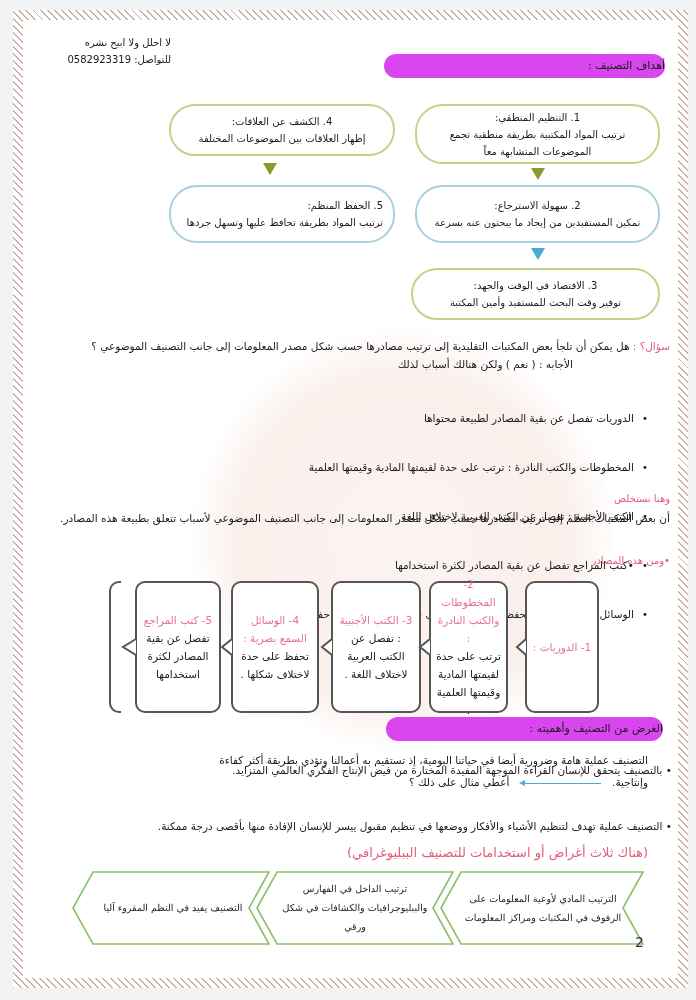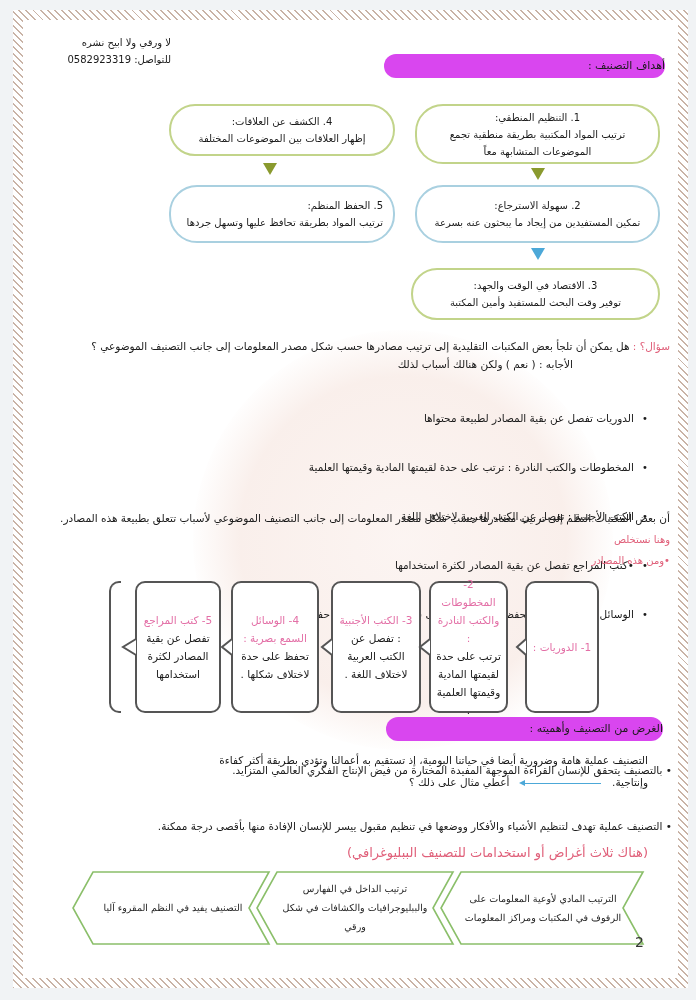--- a/index.html
+++ b/index.html
@@ -68,21 +68,21 @@
   .page-number { right: 34px; bottom: 28px; font-size: 14px; color: #333; }
 </style>
 </head>
 <body>
 
 <div class="page-frame">
   <div class="page">
     <div class="watermark"></div>
 
     <div class="abs notice">
-      <div>لا ورقي ولا ابيح نشره</div>
+      <div>لا احلل ولا ابيح نشره</div>
       <div>للتواصل: 0582923319</div>
     </div>
 
     <div class="abs section-pill" style="left:361px; top:34px; width:281px;">أهداف التصنيف :</div>
 
     <div class="abs goal-box green" style="left:392px; top:84px; width:245px; height:60px;">
       <div>1. التنظيم المنطقي:</div>
       <div>ترتيب المواد المكتبية بطريقة منطقية تجمع الموضوعات المتشابهة معاً</div>
     </div>
     <div class="abs arrow-down olive" style="left:508px; top:148px;"></div>
@@ -113,21 +113,21 @@
     <div class="abs q-line center" style="left:150px; top:335px; width:400px;">الأجابه : ( نعم ) ولكن هنالك أسباب لذلك</div>
 
     <ul class="abs bullets" style="right:30px; top:360px; width:600px;">
       <li>الدوريات تفصل عن بقية المصادر لطبيعة محتواها</li>
       <li>المخطوطات والكتب النادرة : ترتب على حدة لقيمتها المادية وقيمتها العلمية</li>
       <li>الكتب الأجنبية : تفصل عن الكتب العربية لاختلاف اللغة</li>
       <li>•كتب المراجع تفصل عن بقية المصادر لكثرة استخدامها</li>
       <li>الوسائل السمع بصرية : تحفظ على حدة لاختلاف شكلها وطبيعتها وآلية حفظها.</li>
     </ul>
 
-    <div class="abs q-line pink" style="right:8px; top:470px; width:300px; font-size:10px;margin-top:41px;">وهنا نستخلص</div>
+    <div class="abs q-line pink" style="right:8px; top:470px; width:300px; font-size:10px;">وهنا نستخلص</div>
     <div class="abs q-line" style="right:8px; top:488px; width:648px; line-height:20px;">أن بعض المكتبات النظم إلى ترتيب مصادرها حسب شكل مصدر المعلومات إلى جانب التصنيف الموضوعي لأسباب تتعلق بطبيعة هذه المصادر.</div>
     <div class="abs q-line pink" style="right:8px; top:532px; width:300px; font-size:10px;">•ومن هذه المصادر</div>
 
     <div class="card" style="left:502px; width:74px;">
 
       <div class="card-title">1- الدوريات :</div>
     </div>
     <div class="card" style="left:406px; width:79px;">
       <div class="card-title">2- المخطوطات والكتب النادرة :</div>
       <div>ترتب على حدة لقيمتها المادية وقيمتها العلمية .</div>

